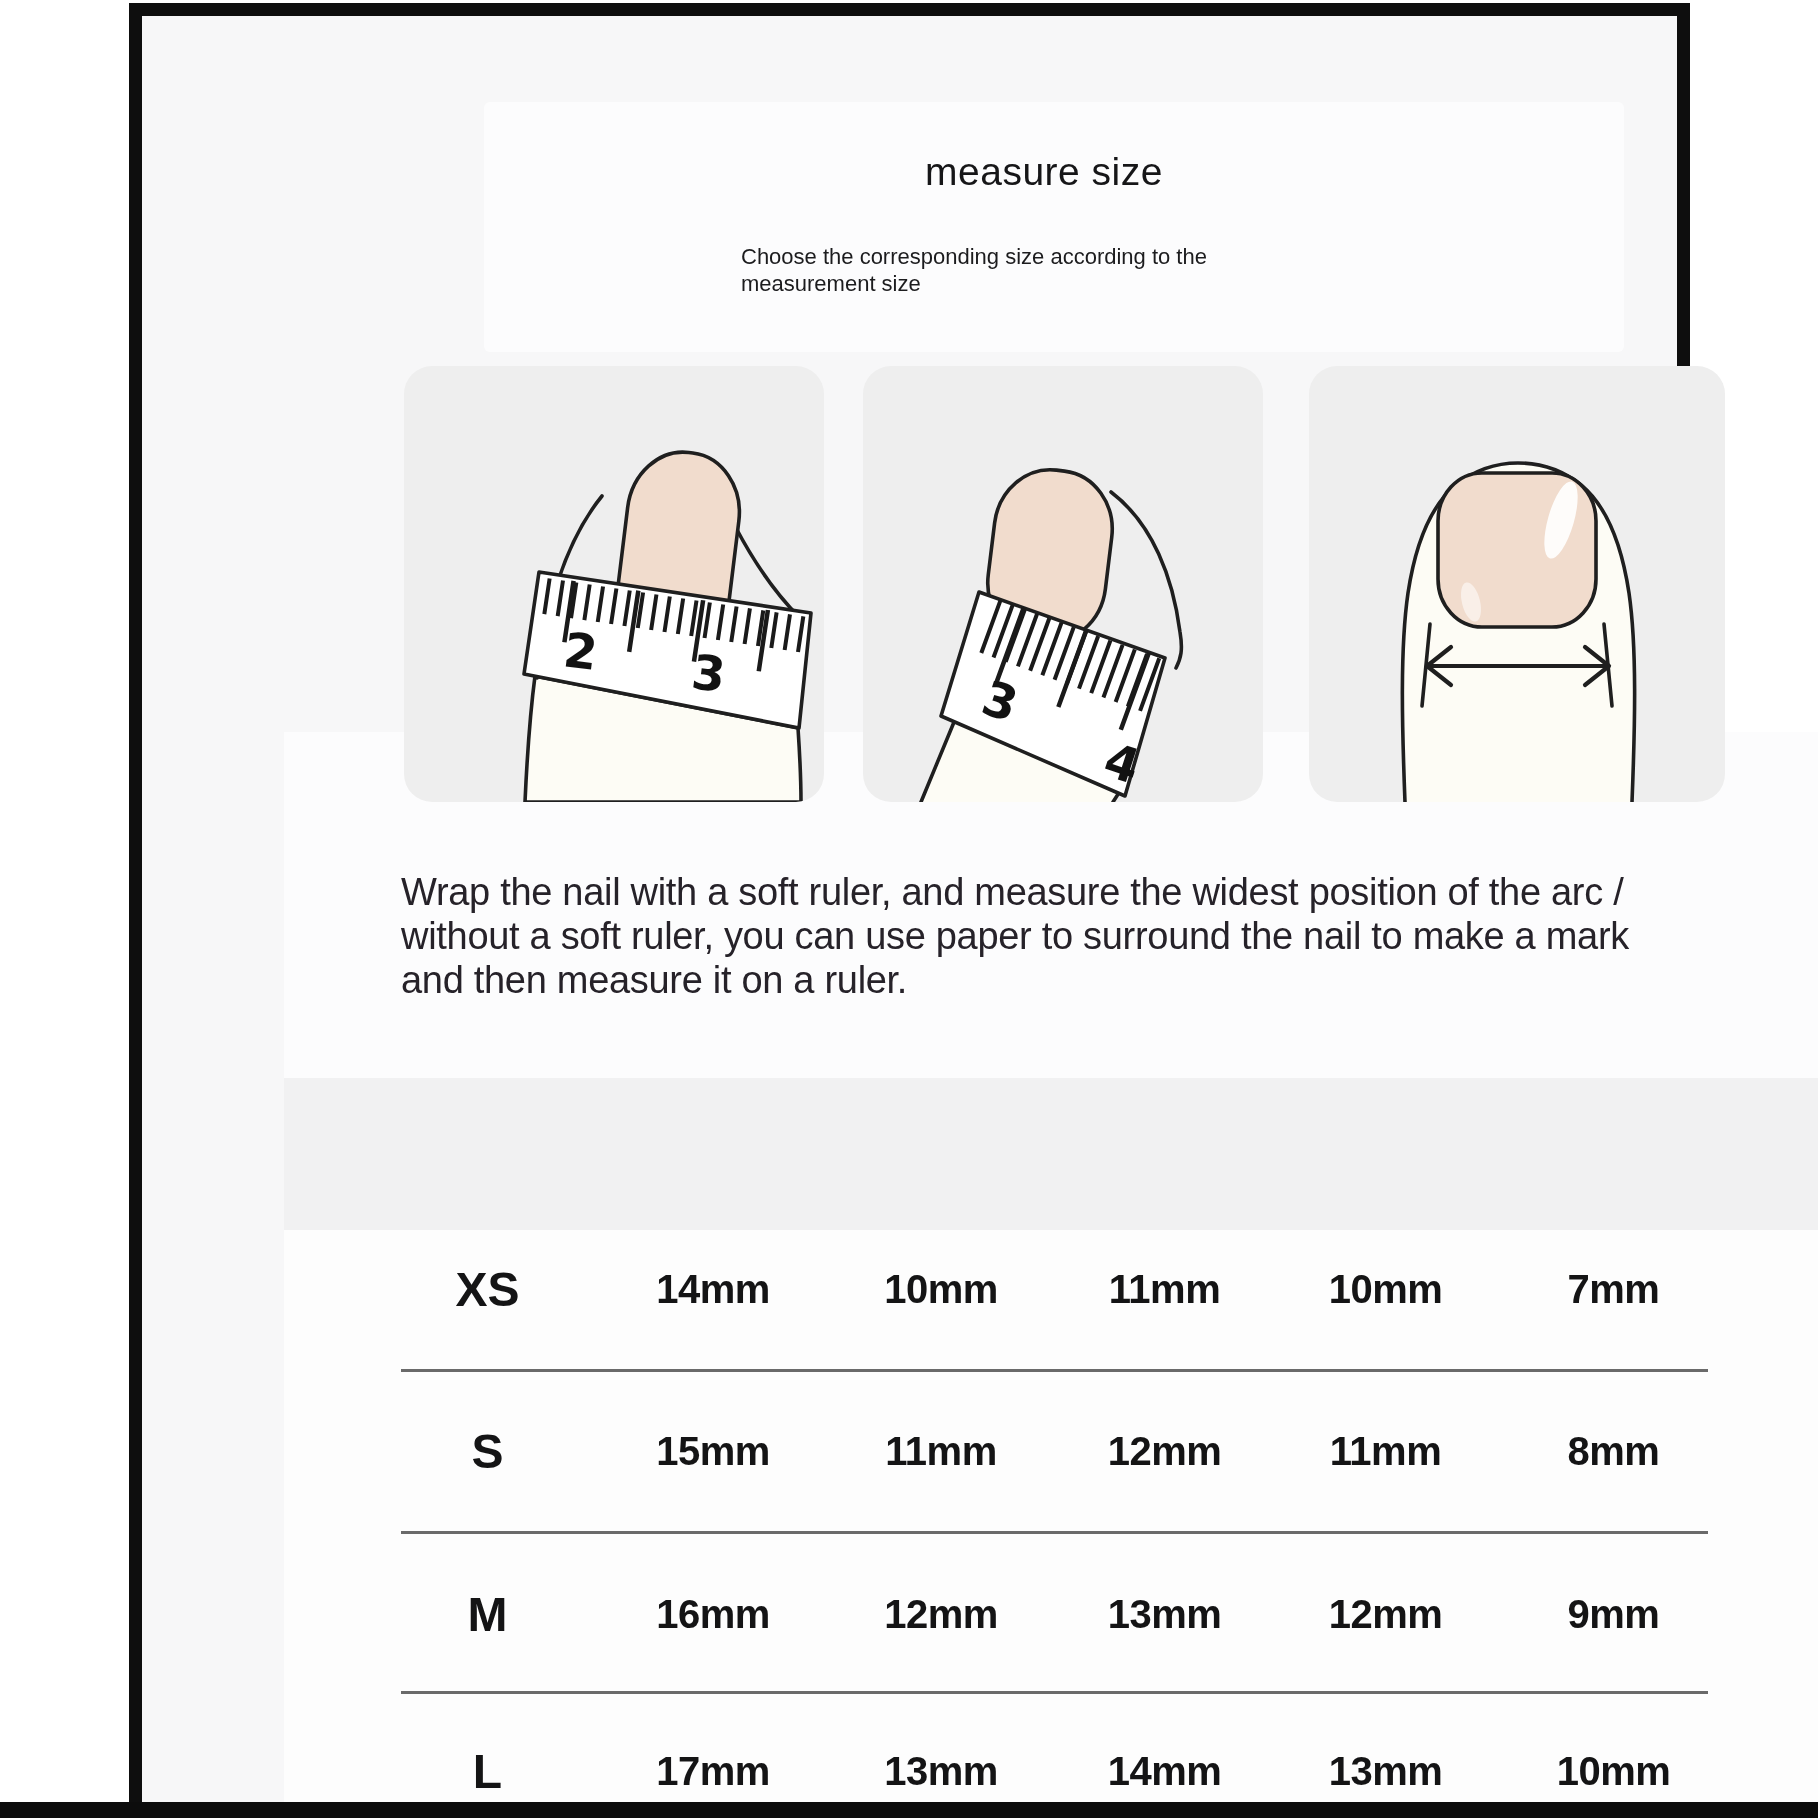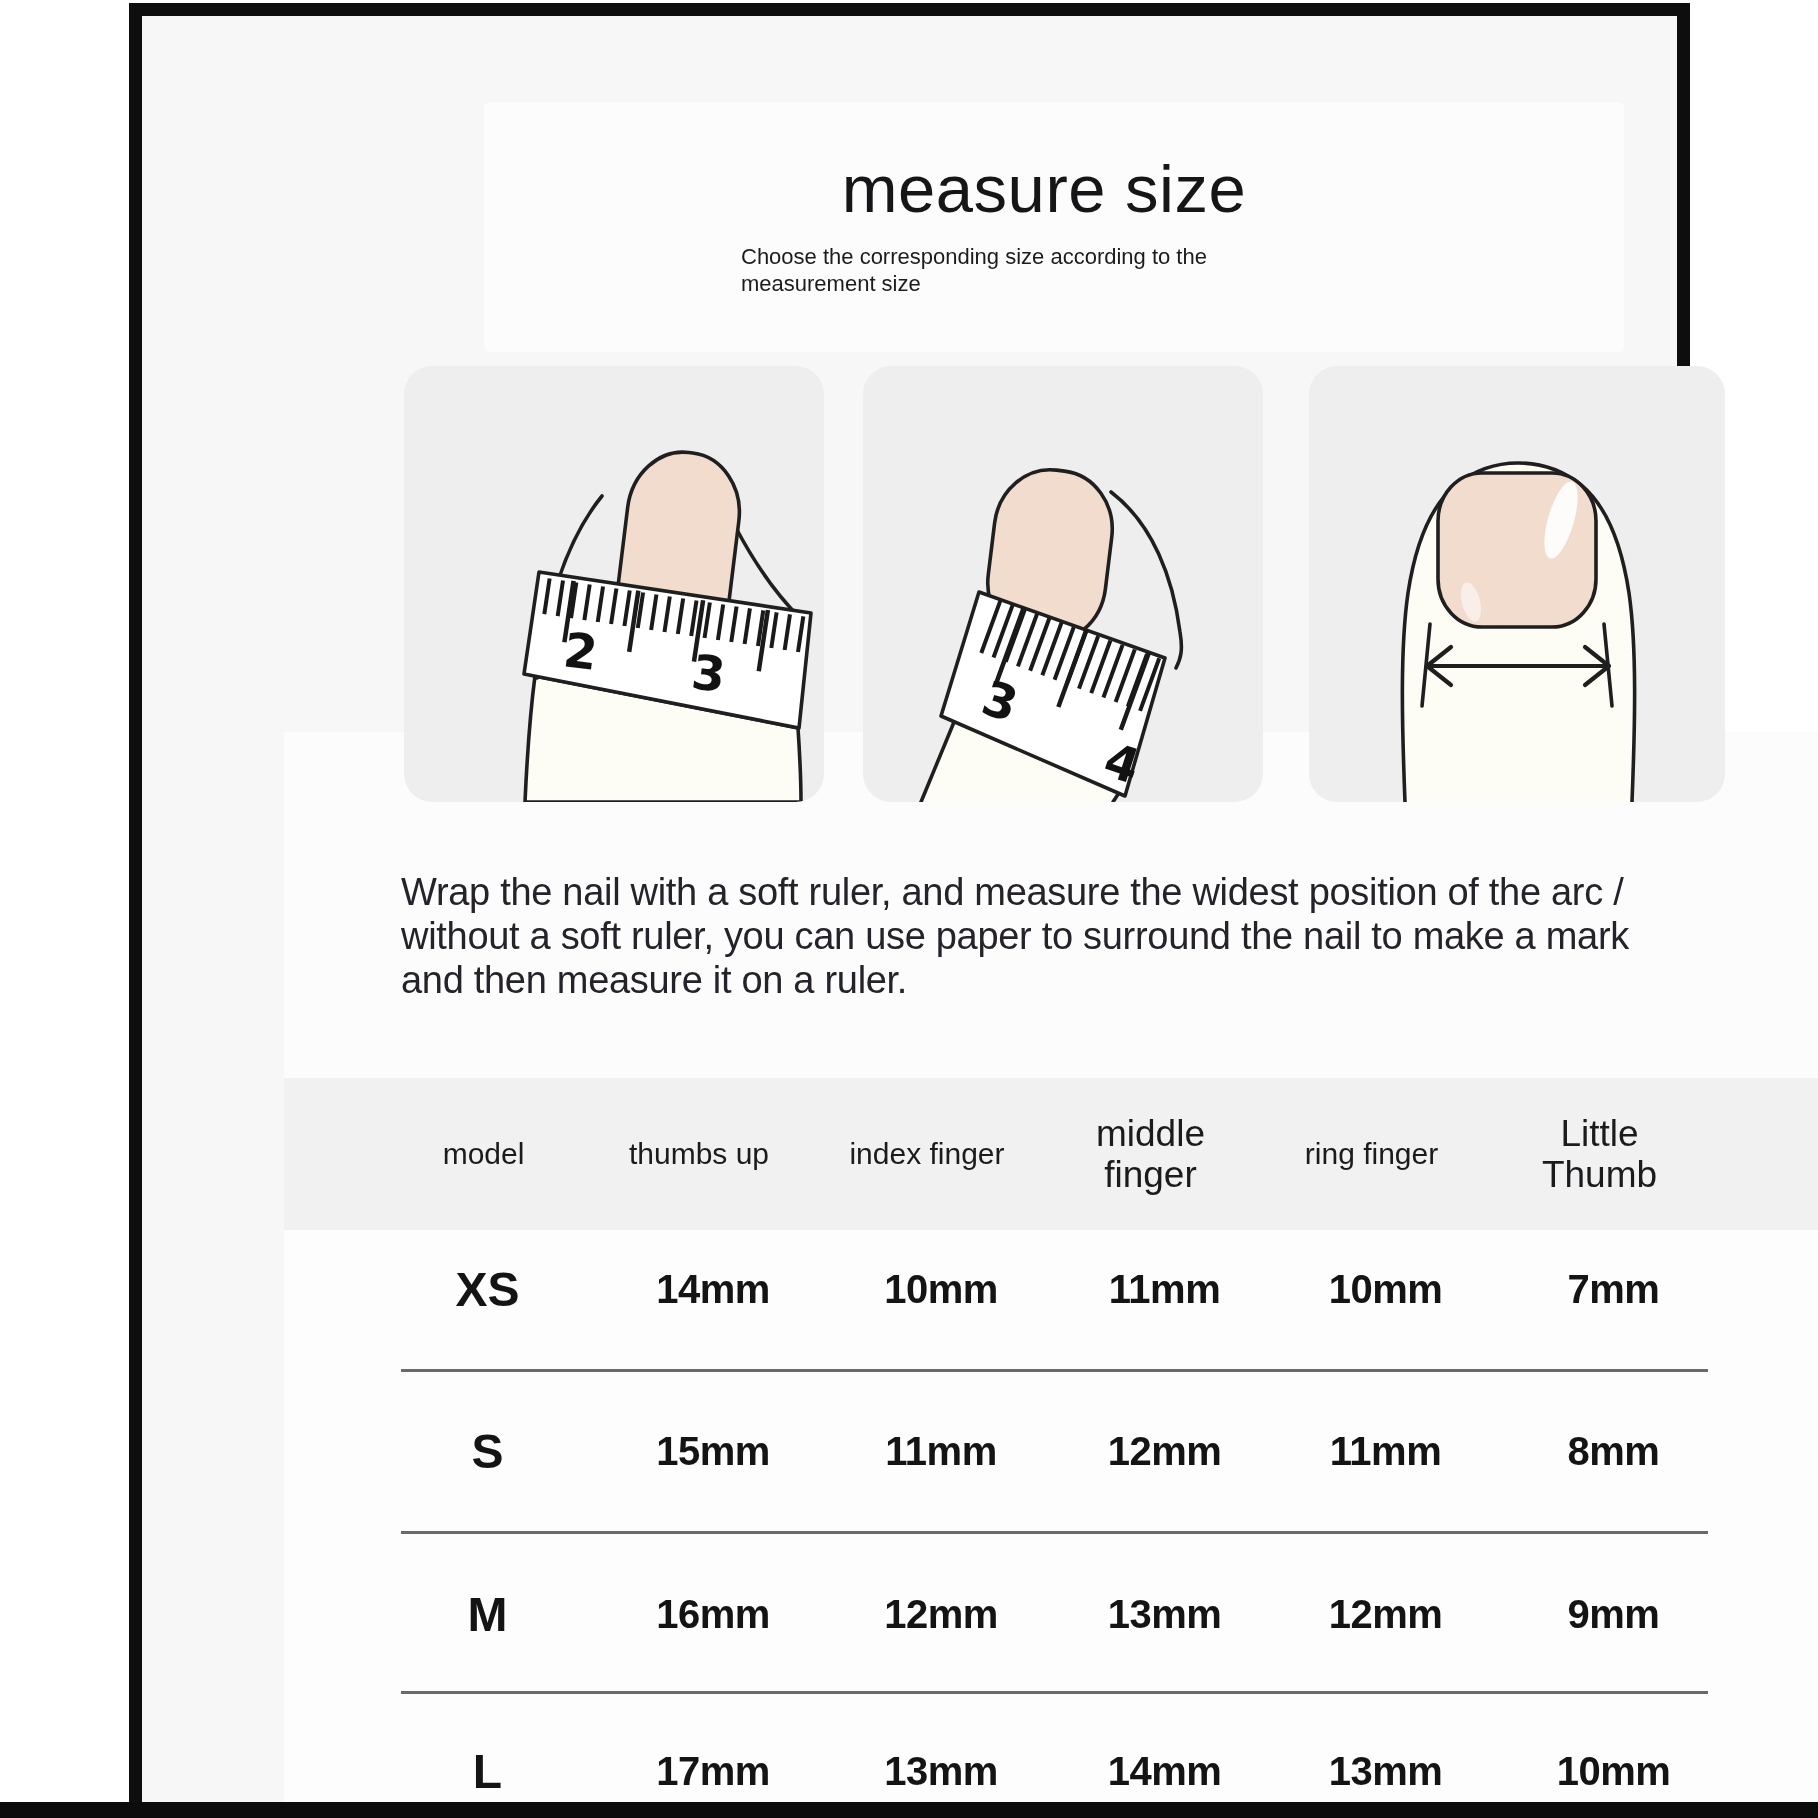--- a/index.html
+++ b/index.html
@@ -10,21 +10,21 @@
   .bottom-bar{position:absolute;left:0;bottom:0;width:1818px;height:16px;background:#0c0c0c;}
   .page{position:absolute;left:142px;top:16px;width:1534px;height:1786px;overflow:hidden;}
 
   .band{position:absolute;left:0;width:1534px;}
   .band.title-white{top:70px;height:250px;left:200px;width:1140px;background:#fcfcfd;border-radius:6px;}
   .band.para-white{top:700px;height:346px;background:#fcfcfd;}
   .band.head-gray{top:1046px;height:152px;background:#f1f1f2;}
   .band.table-white{top:1198px;height:588px;background:#fdfdfd;}
 
   .title{position:absolute;left:90px;top:118px;width:1340px;text-align:center;
-         font-size:67px;font-weight:500;letter-spacing:.5px;color:#161618;}
+         font-size:39px;font-weight:500;letter-spacing:.5px;color:#161618;}
   .subtitle{position:absolute;left:457px;top:212px;width:620px;font-size:22px;line-height:1.22;
             font-weight:500;color:#1c1c1e;white-space:pre-line;}
 
   .card{position:absolute;top:334px;height:436px;background:#eeeeee;border-radius:28px;overflow:hidden;}
   .card.c1{left:120px;width:420px;}
   .card.c2{left:579px;width:400px;}
   .card.c3{left:1025px;width:416px;}
   .card svg{display:block;width:100%;height:100%;}
   .outline{fill:none;stroke:#1f1f1f;stroke-width:3.6;stroke-linecap:round;stroke-linejoin:round;}
   .flesh{fill:#fdfcf5;stroke:#1f1f1f;stroke-width:3.6;stroke-linejoin:round;}
@@ -105,30 +105,20 @@
           <path class="outline" d="M 121 258 L 113 340"></path>
           <path class="outline" d="M 295 258 L 303 340"></path>
           <path class="arrow" d="M 120 300 L 298 300"></path>
           <path class="arrow" d="M 142 281 L 118 300 L 142 319"></path>
           <path class="arrow" d="M 276 281 L 300 300 L 276 319"></path>
         </svg>
       </div>
 
       <div class="instructions">Wrap the nail with a soft ruler, and measure the widest position of the arc / without a soft ruler, you can use paper to surround the nail to make a mark and then measure it on a ruler.</div>
 
-      <div class="grid thead">
-        <div class="hcell">model</div>
-        <div class="hcell">thumbs up</div>
-        <div class="hcell">index finger</div>
-        <div class="hcell big">middle
-finger</div>
-        <div class="hcell">ring finger</div>
-        <div class="hcell big">Little
-Thumb</div>
-      </div>
 
       <div class="grid trow r0">
         <div class="model-cell">XS</div>
         <div class="val-cell">14mm</div>
         <div class="val-cell">10mm</div>
         <div class="val-cell">11mm</div>
         <div class="val-cell">10mm</div>
         <div class="val-cell">7mm</div>
       </div>
       <div class="divider d0"></div>

